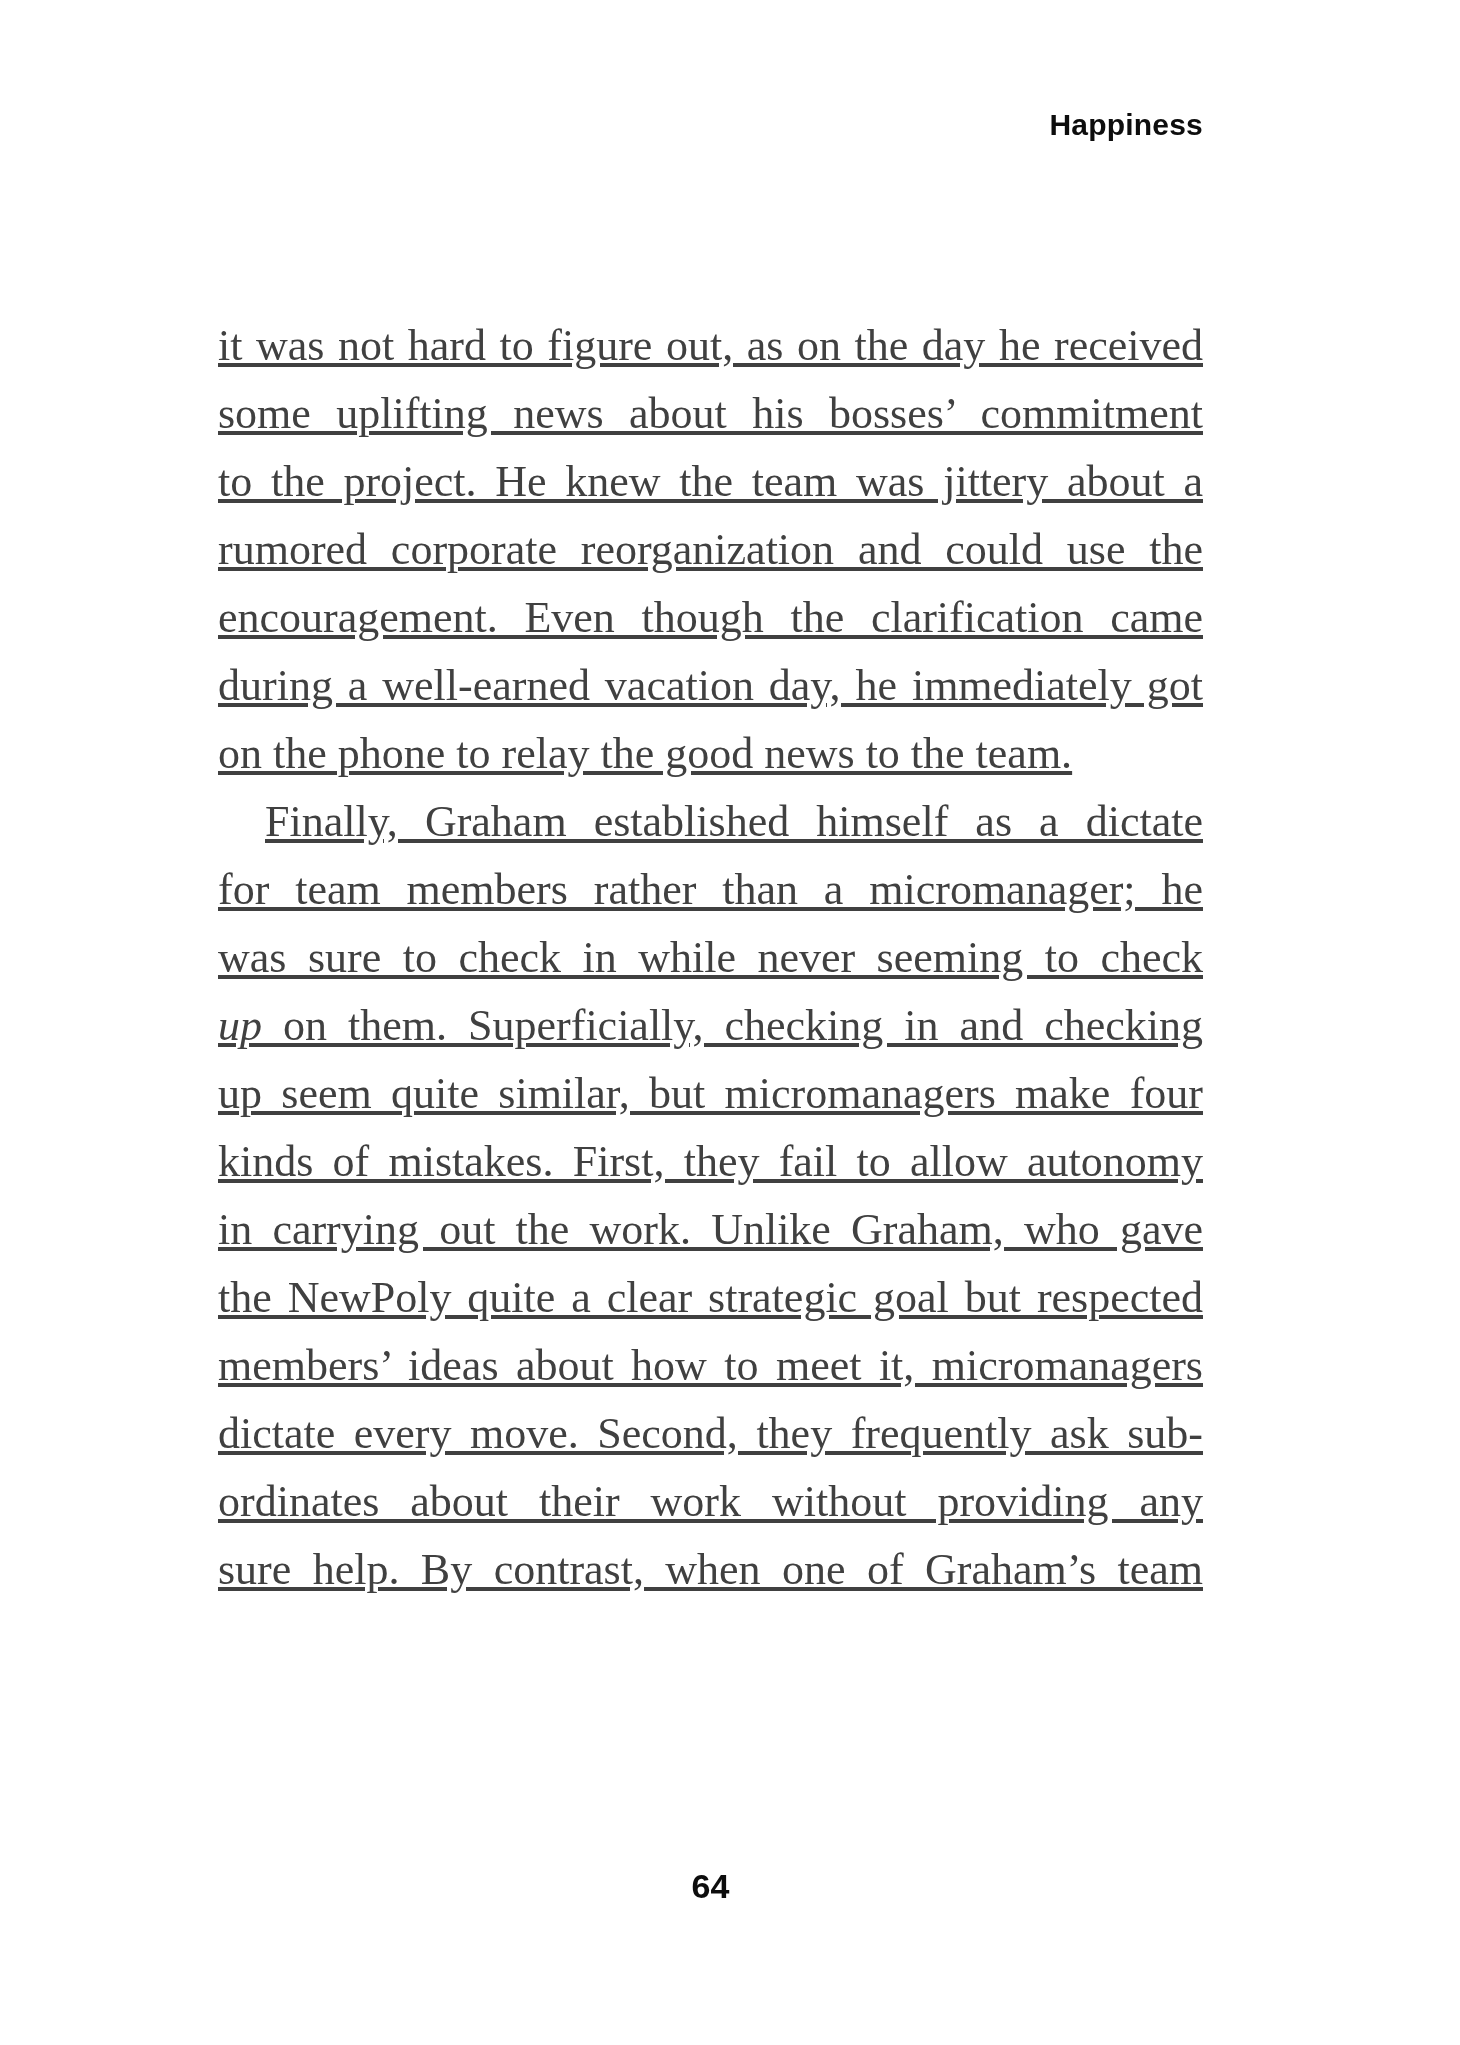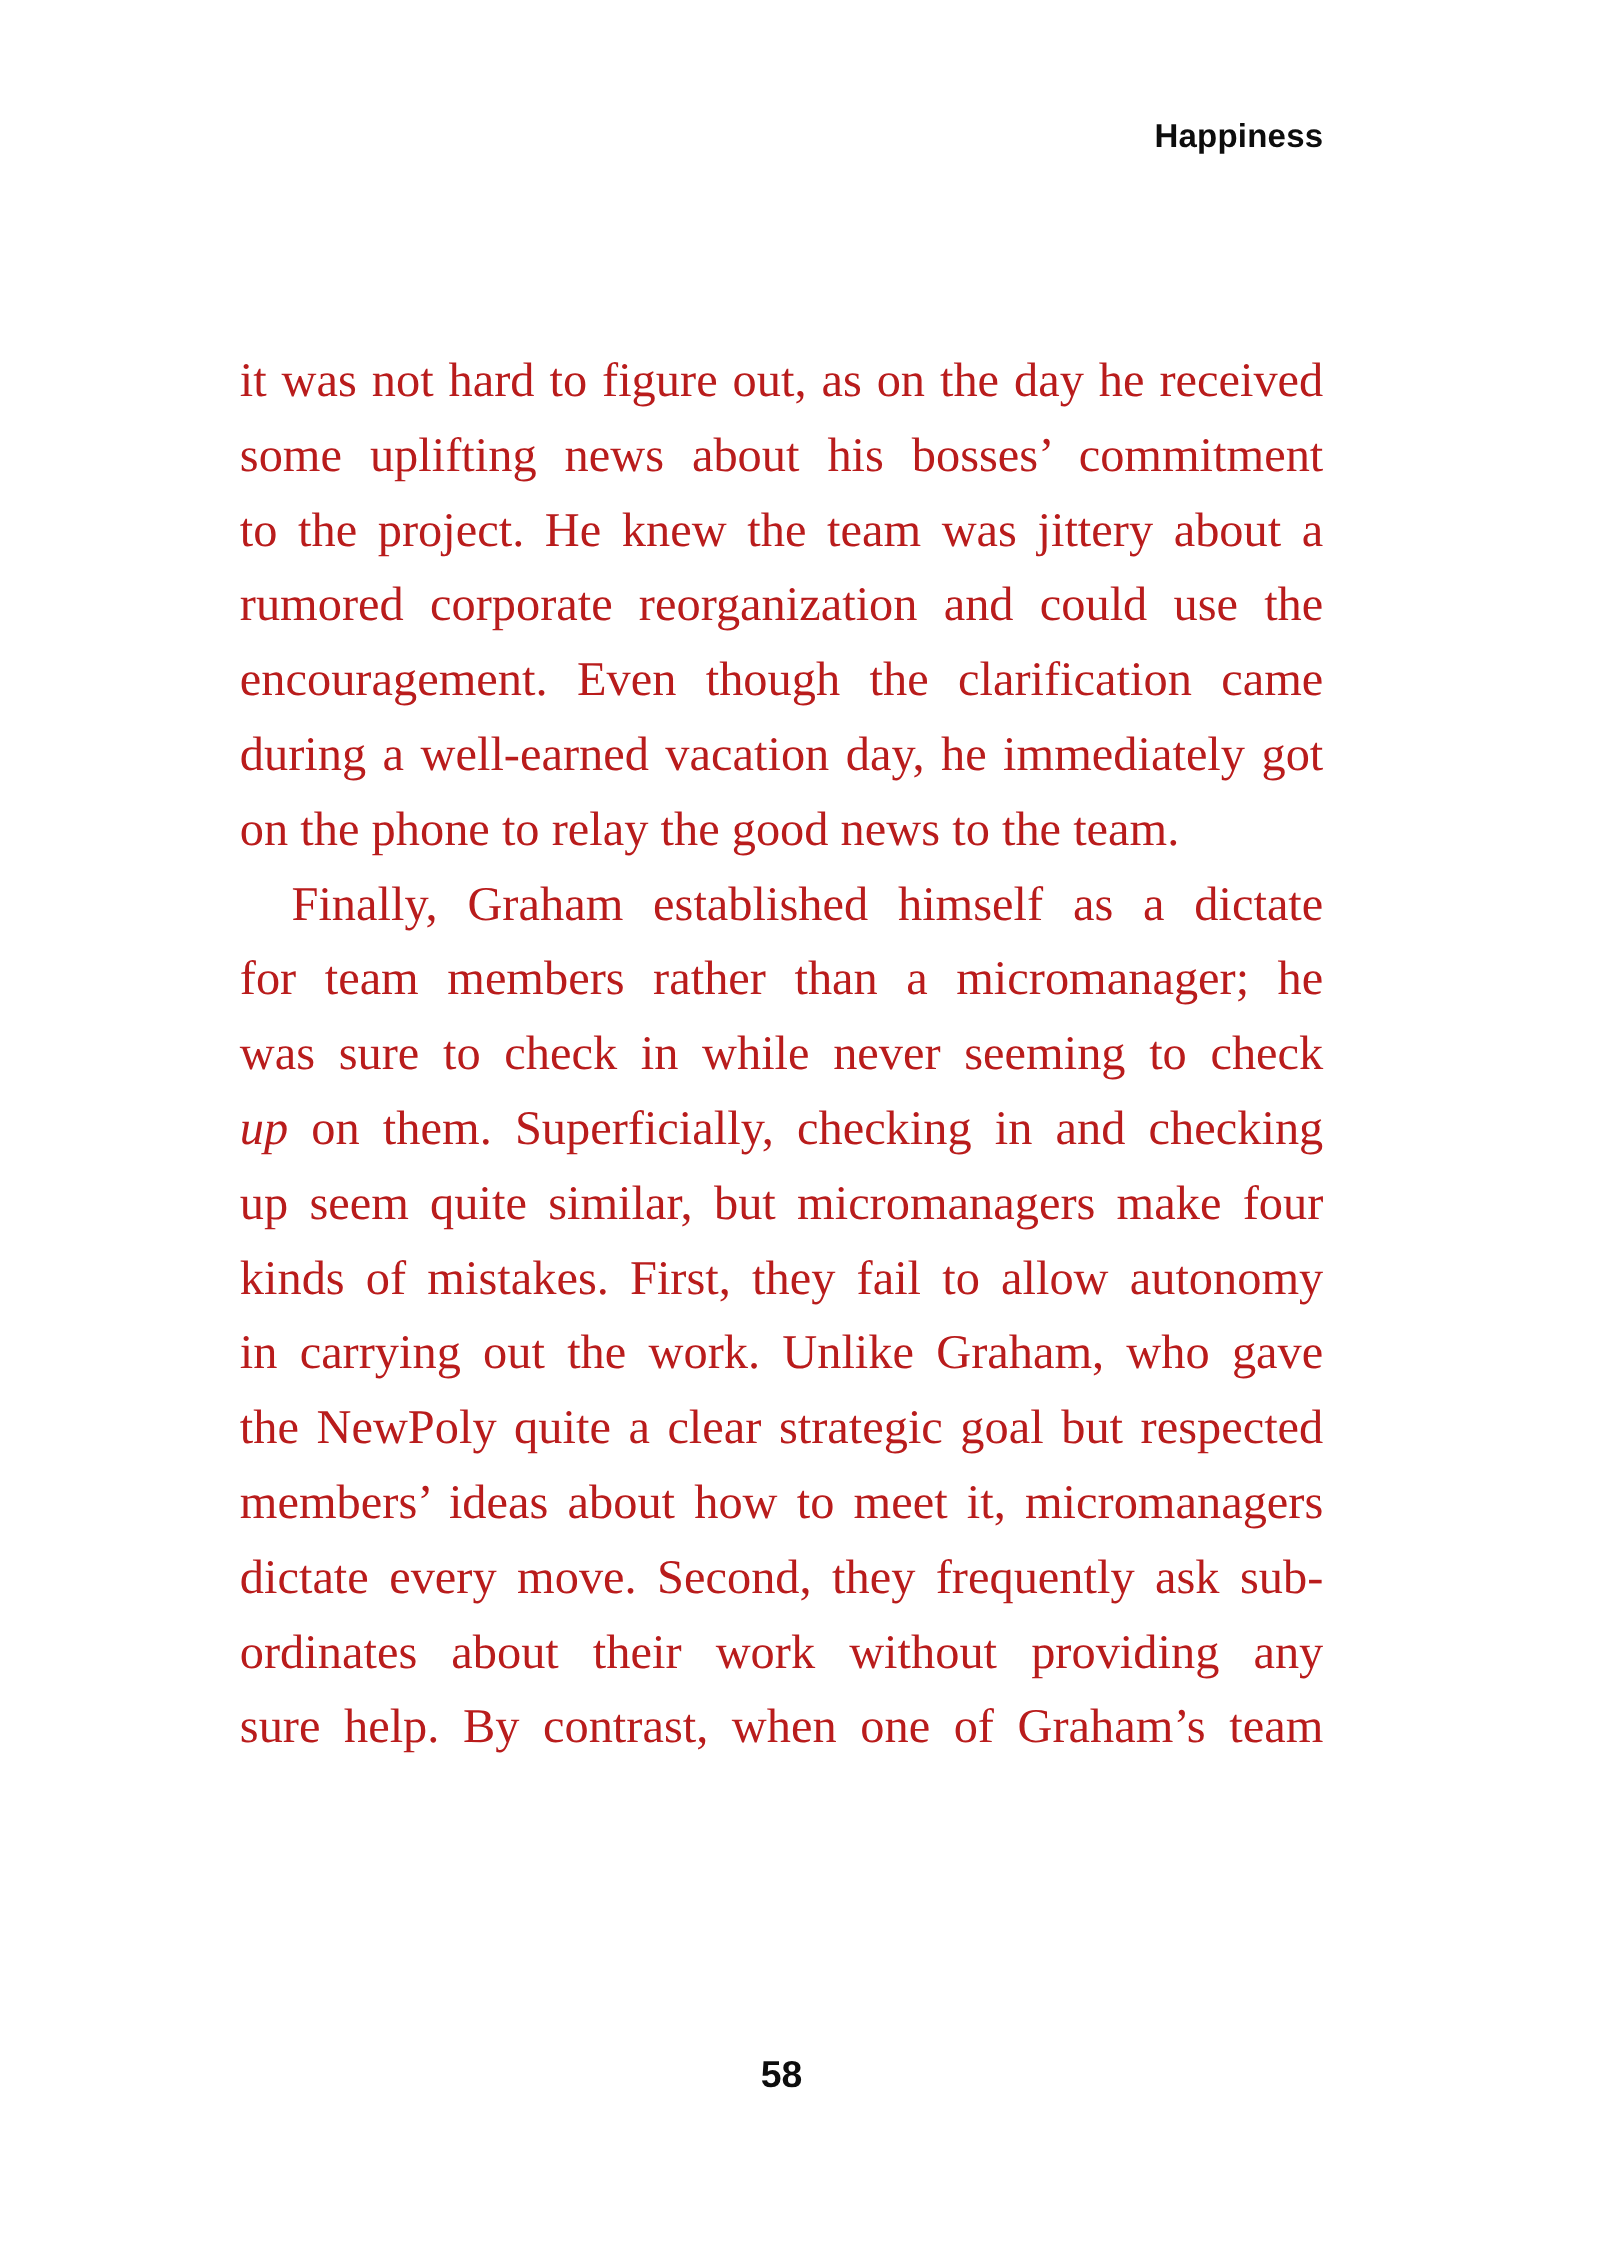--- a/index.html
+++ b/index.html
@@ -29,21 +29,22 @@
     letter-spacing: 0.2px;
   }
   .text-block {
     position: absolute;
     left: 218px;
     top: 312px;
     width: 985px;
     font-family: "Liberation Serif", serif;
     font-size: 44px;
     line-height: 68px;
-    color: #b91c1c;
+    color: #404040;
+    text-decoration: underline;
   }
   .text-line {
     text-align: justify;
     text-align-last: justify;
     height: 68px;
     white-space: normal;
   }
   .text-line.ragged {
     text-align: left;
     text-align-last: left;
@@ -90,15 +91,15 @@
       <div class="text-line"><span>up seem quite similar, but micromanagers make four</span></div>
       <div class="text-line"><span>kinds of mistakes. First, they fail to allow autonomy</span></div>
       <div class="text-line"><span>in carrying out the work. Unlike Graham, who gave</span></div>
       <div class="text-line"><span>the NewPoly quite a clear strategic goal but respected</span></div>
       <div class="text-line"><span>members’ ideas about how to meet it, micromanagers</span></div>
       <div class="text-line"><span>dictate every move. Second, they frequently ask sub-</span></div>
       <div class="text-line"><span>ordinates about their work without providing any</span></div>
       <div class="text-line"><span>sure help. By contrast, when one of Graham’s team</span></div>
     </div>
 
-  <div class="page-number">58</div>
+  <div class="page-number">64</div>
 
 </div>
 
 </body></html>

